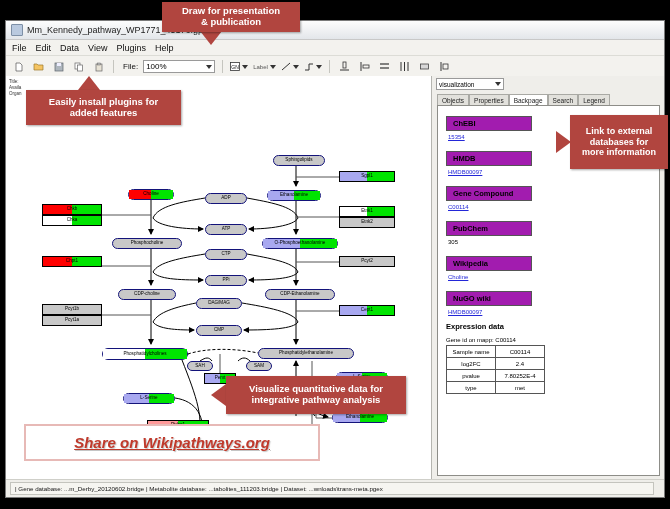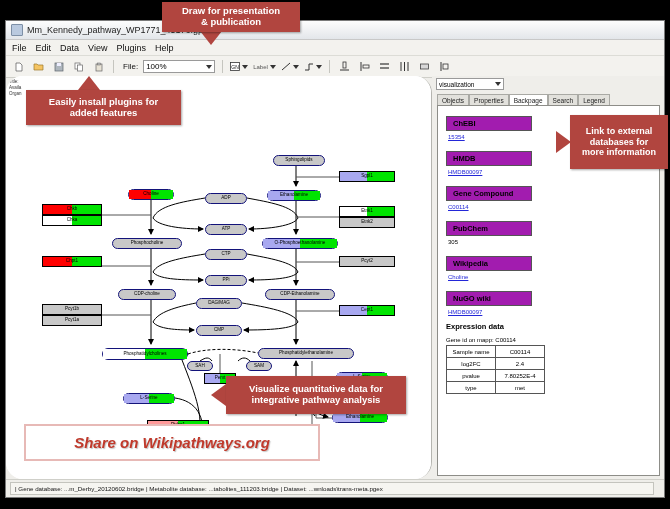--- a/index.html
+++ b/index.html
@@ -25,21 +25,21 @@
   .zoomlabel{font-size:8px;color:#111;margin-left:2px;}
   .zoomsel{width:72px;height:13px;background:#fff;border:1px solid #9a9a9a;
            font-size:8px;display:flex;align-items:center;justify-content:space-between;
            padding:0 2px;box-sizing:border-box;}
   .cb-arrow{width:0;height:0;border-left:3px solid transparent;border-right:3px solid transparent;
             border-top:4px solid #333;}
   .mini-dd{display:flex;align-items:center;gap:2px;font-size:7px;color:#444;}
 
   
   .body{position:absolute;left:0;top:55px;right:0;bottom:18px;display:flex;}
-  .canvaswrap{position:relative;width:425px;background:#fff;border-right:1px solid #b5b5b0;overflow:hidden;border-radius:17px;}
+  .canvaswrap{position:relative;width:425px;background:#fff;border-right:1px solid #b5b5b0;overflow:hidden;}
   .canvas{position:absolute;left:0;top:0;width:425px;height:405px;background:#fff;}
   .leftmeta{position:absolute;left:3px;top:3px;font-size:4.5px;color:#333;line-height:6px;}
 
   
   .node{position:absolute;box-sizing:border-box;font-size:4.6px;
         display:flex;align-items:center;justify-content:center;
         color:#000;text-align:center;line-height:1;}
   .metab{border:1px solid #13137a;border-radius:7px;background:#c8c8c8;}
   .gene{border:1px solid #000;background:#c8c8c8;border-radius:0;}
   .half{position:absolute;top:0;bottom:0;}
@@ -442,21 +442,21 @@
           <span>added features</span>
         </div>
         <div class="arrow-u" style="left:72px;top:0px;"></div>
 
         <div class="callout" style="left:220px;top:300px;width:180px;height:38px;font-size:9.5px;flex-direction:column;">
           <span>Visualize quantitative data  for</span>
           <span>integrative pathway analysis</span>
         </div>
         <div class="arrow-l" style="left:205px;top:308px;"></div>
 
-        <div class="share" style="left:18px;top:348px;width:292px;height:33px;">
+        <div class="share" style="left:18px;top:348px;width:292px;height:33px;text-decoration:underline;">
           <span>Share on Wikipathways.org</span>
         </div>
       </div>
 
       <div class="rightpanel">
 
         <div class="visrow">
           <span class="vissel">
             <span>visualization</span>
             <span class="cb-arrow"></span>

